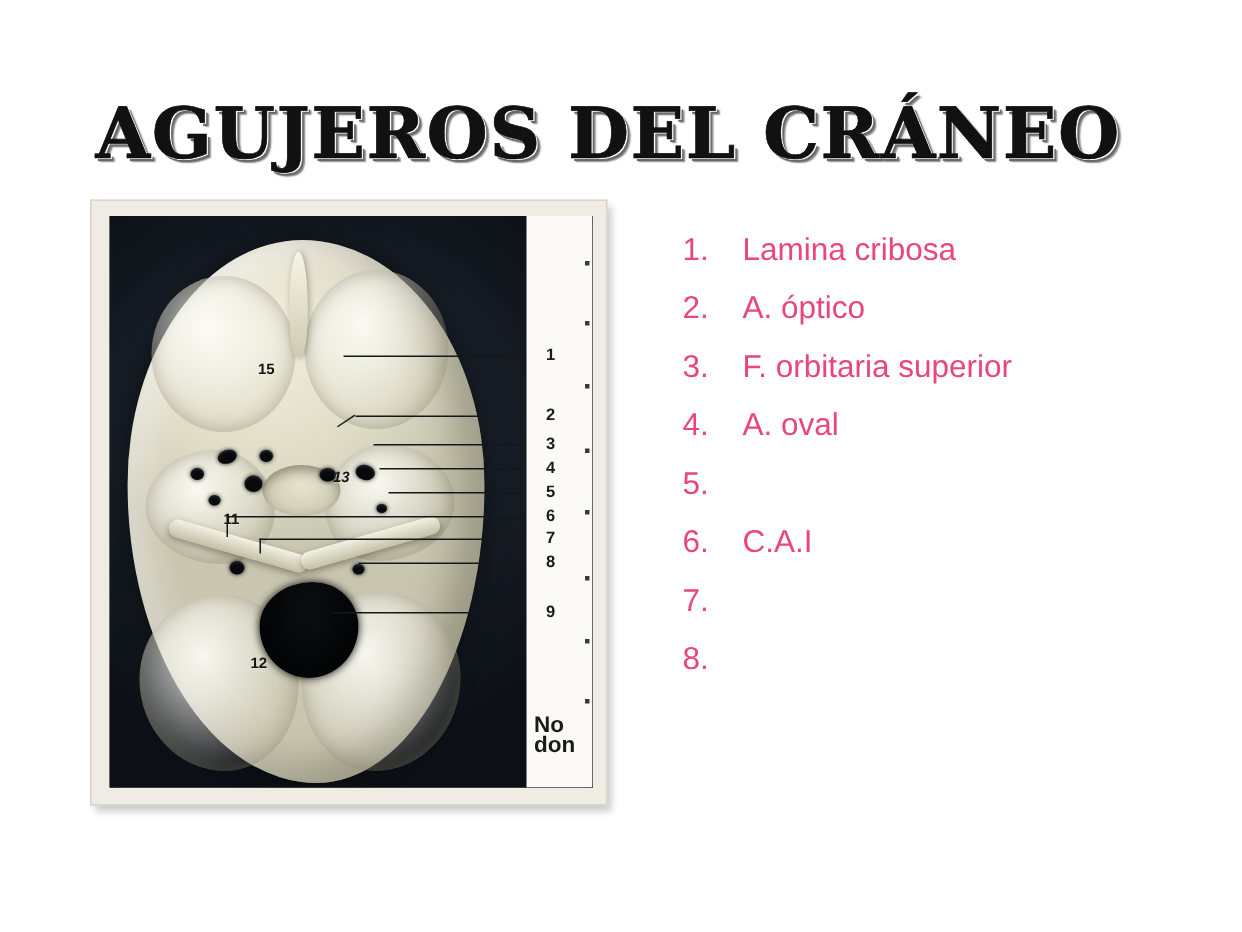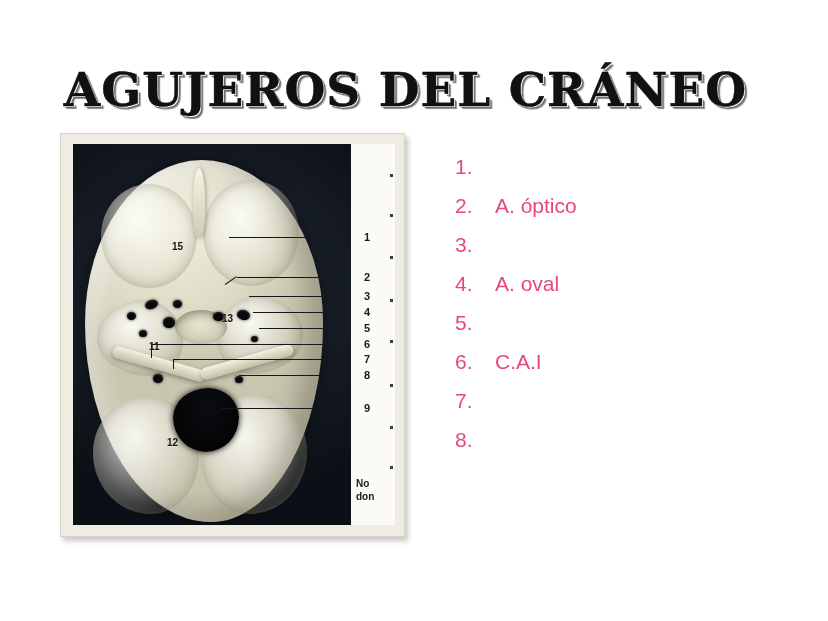--- a/index.html
+++ b/index.html
@@ -98,21 +98,21 @@
     font-size: 11px;
     font-weight: 700;
     color: #1a1a1a;
     line-height: 11px;
   }
   #strip-note {
     position: absolute;
     left: 5px;
     bottom: 22px;
     font-family: "Liberation Sans", sans-serif;
-    font-size: 10px;
+    font-size: 15px;
     font-weight: 700;
     color: #1a1a1a;
     line-height: 13px;
   }
 
   
   #skull {
     position: absolute;
     left: 4px;
     top: 6px;
@@ -287,21 +287,21 @@
         <div class="foramen" style="left:62px;  top:180px; width:8px;  height:7px;"></div>
         <div class="foramen" style="left:96px;  top:150px; width:9px;  height:8px;"></div>
         <div class="foramen" style="left:76px;  top:224px; width:10px; height:9px;"></div>
         <div class="foramen" style="left:158px; top:226px; width:8px; height:7px;"></div>
 
         <div id="foramen-magnum"></div>
 
         <span class="bone-num" style="left:95px;  top:92px;">15</span>
         <span class="bone-num" style="left:72px;  top:192px;">11</span>
         <span class="bone-num" style="left:90px;  top:288px;text-align:center;">12</span>
-        <span class="bone-num" style="left:145px; top:164px;">13</span>
+        <span class="bone-num" style="left:145px; top:164px;font-style:italic;">13</span>
       </div>
 
       <div class="leader" style="left:156px; top:93px;  width:124px;"></div>
 
       <div class="leader" style="left:152px; top:140px; width:14px; transform:rotate(-34deg); transform-origin:left center;"></div>
       <div class="leader" style="left:164px; top:133px; width:116px;"></div>
 
       <div class="leader" style="left:176px; top:152px; width:104px;"></div>
 
       <div class="leader" style="left:180px; top:168px; width:100px;"></div>
@@ -343,27 +343,29 @@
           <div>don</div>
         </div>
       </div>
 
     </div>
   </div>
 
   <div id="list">
     <div class="list-row">
       <span class="list-num">1.</span>
+      <span class="list-label">Lamina cribosa</span>
     </div>
     <div class="list-row">
       <span class="list-num">2.</span>
       <span class="list-label">A. óptico</span>
     </div>
     <div class="list-row">
       <span class="list-num">3.</span>
+      <span class="list-label">F. orbitaria superior</span>
     </div>
     <div class="list-row">
       <span class="list-num">4.</span>
       <span class="list-label">A. oval</span>
     </div>
     <div class="list-row">
       <span class="list-num">5.</span>
     </div>
     <div class="list-row">
       <span class="list-num">6.</span>

